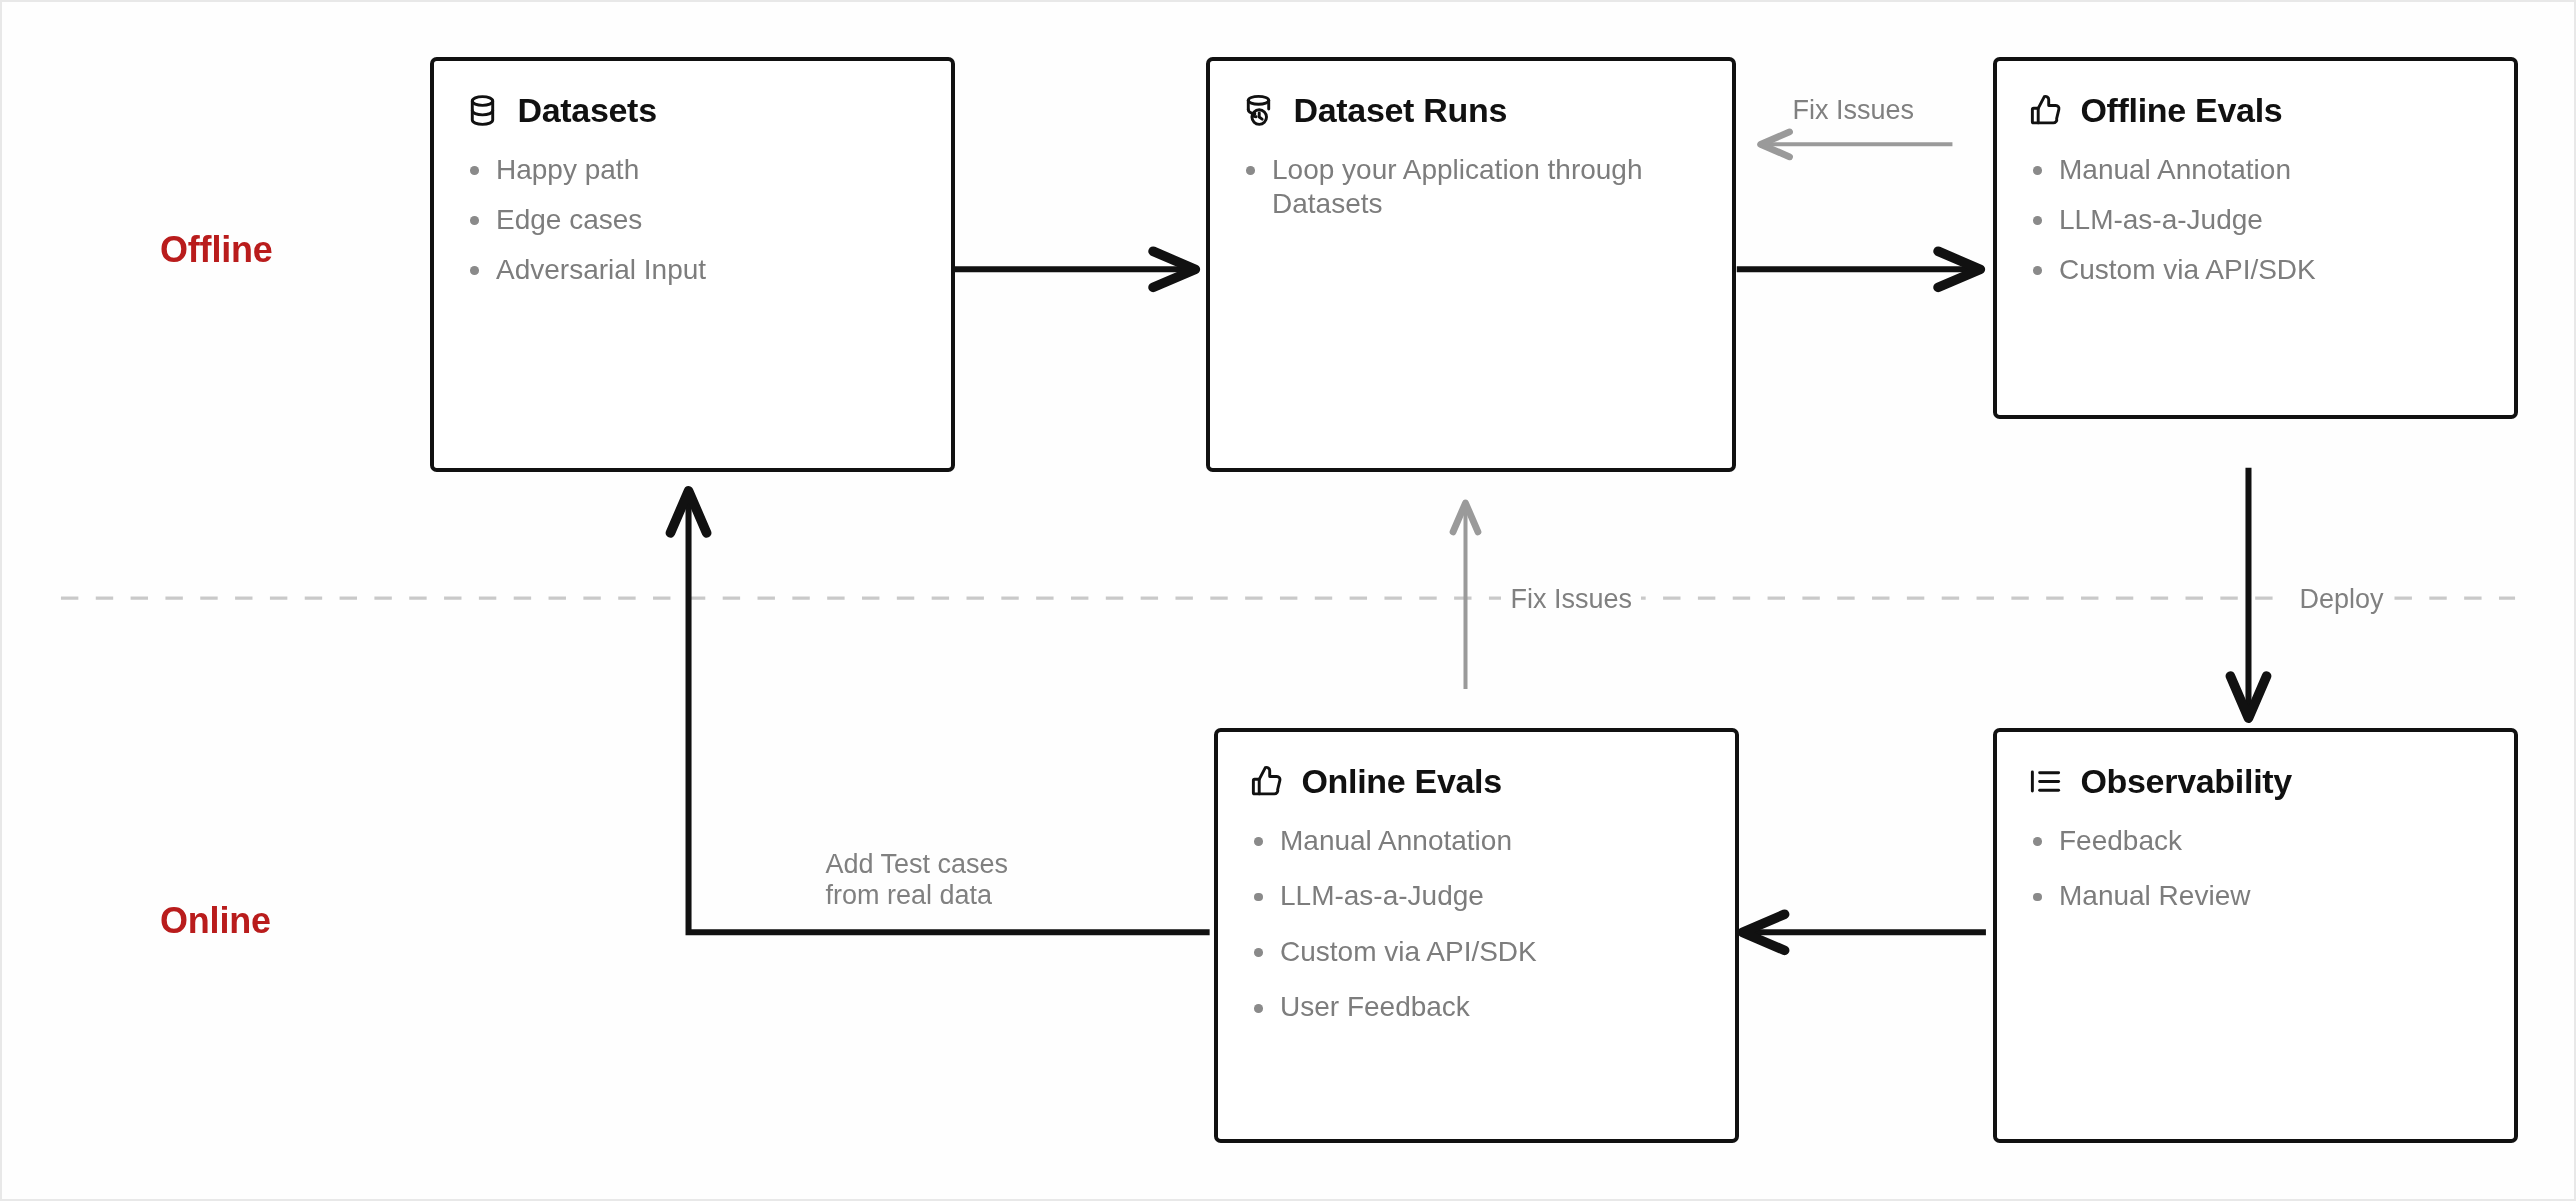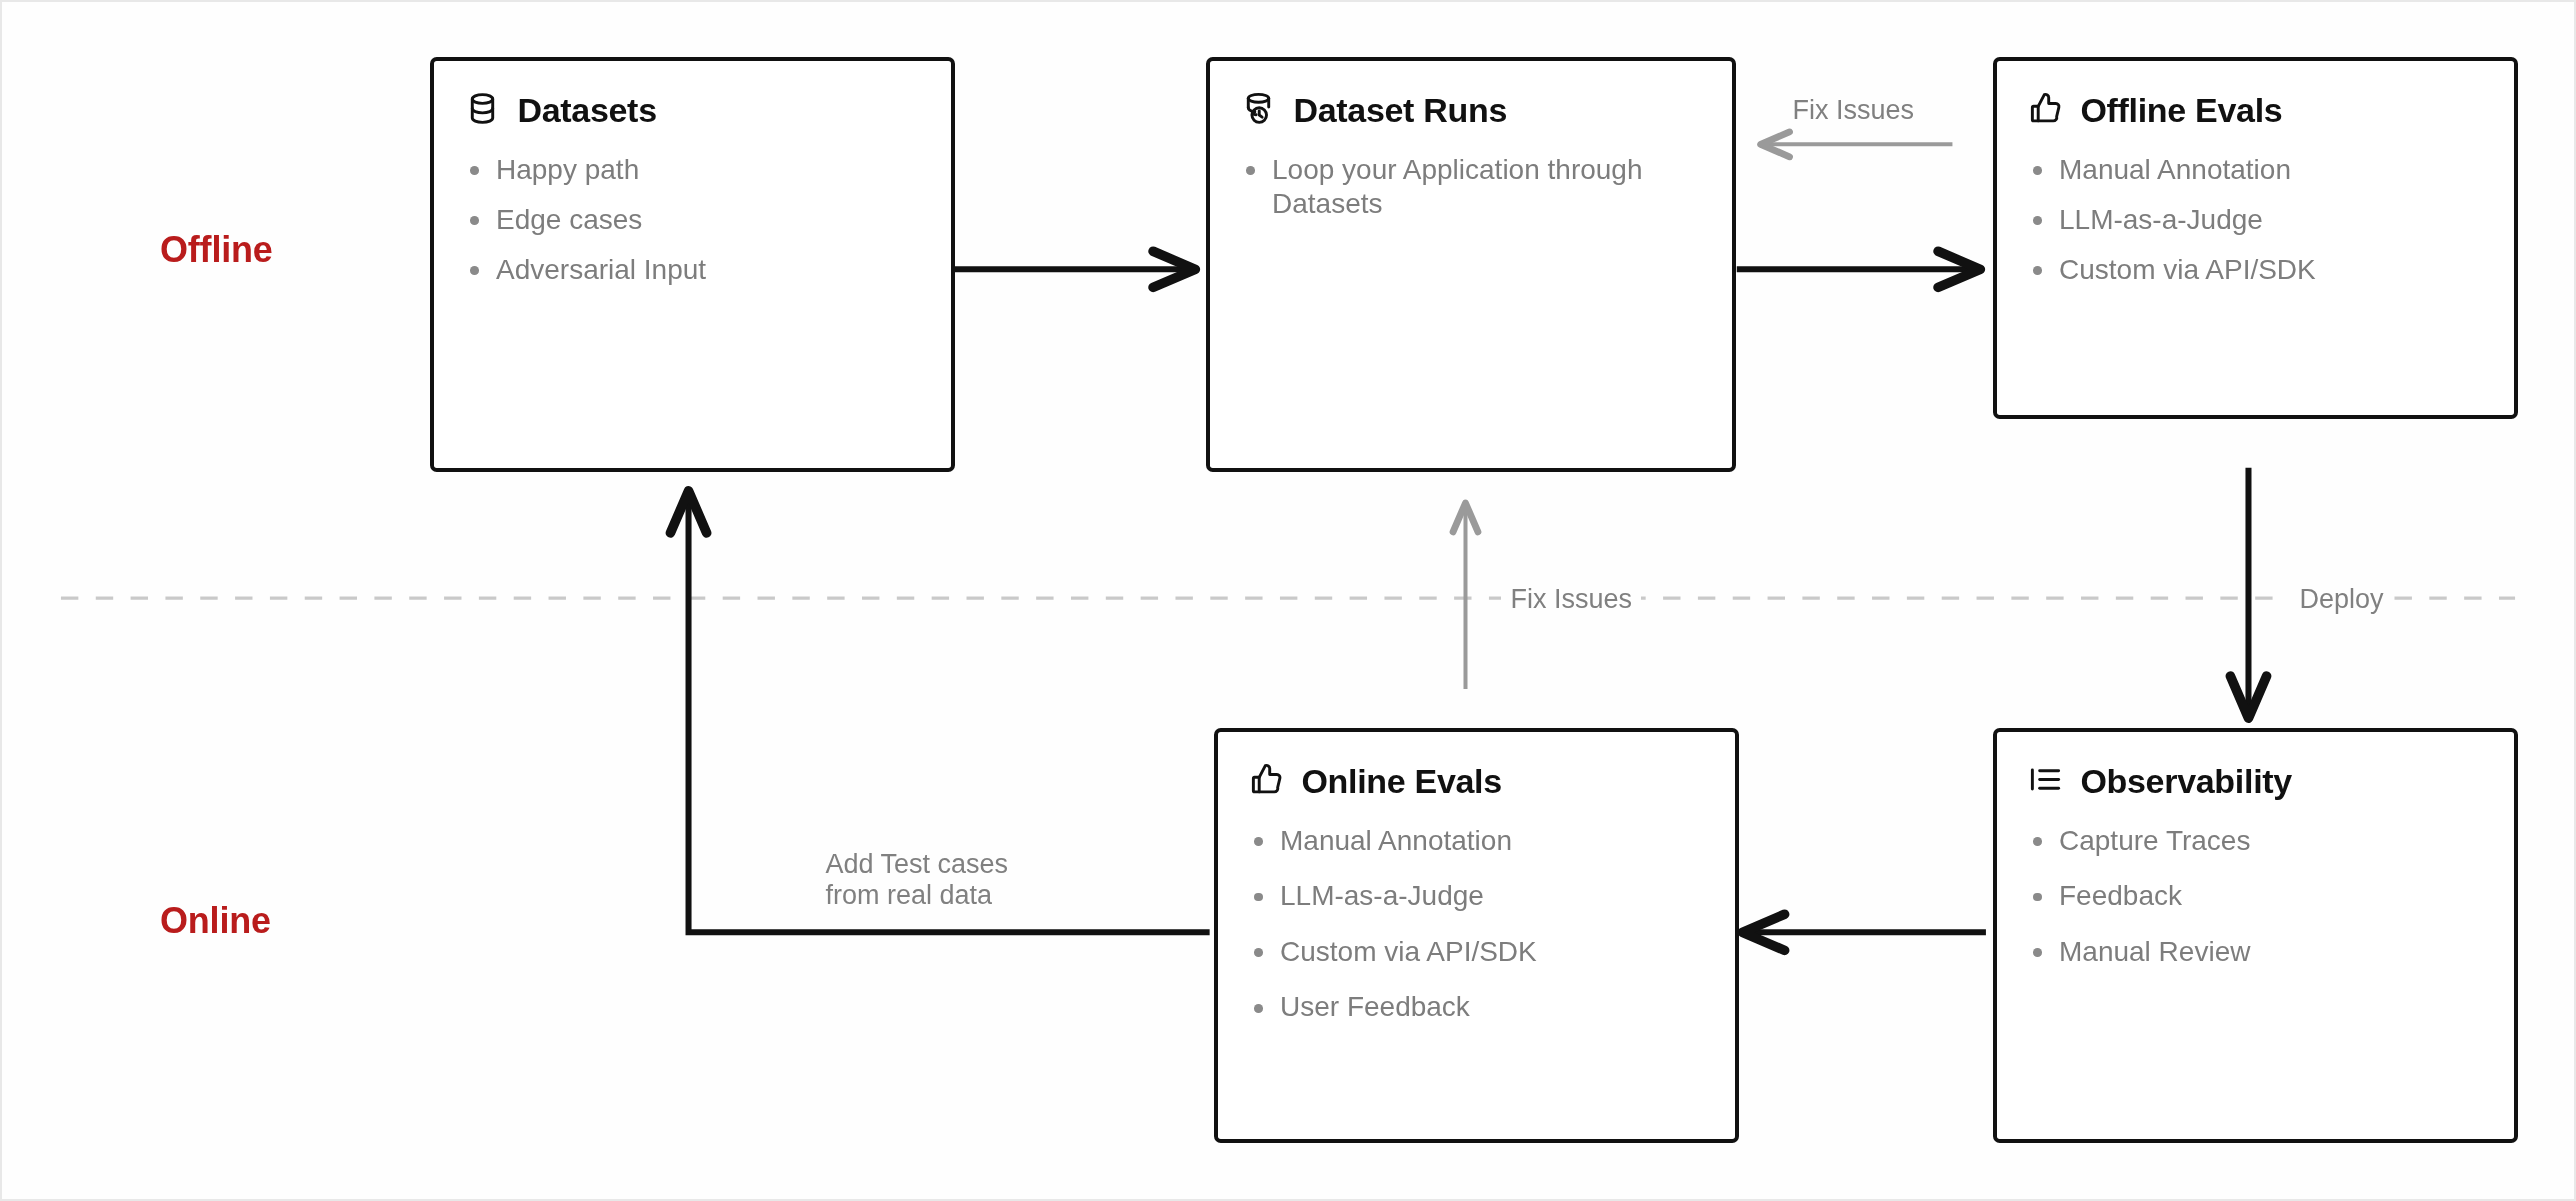--- a/index.html
+++ b/index.html
@@ -33,21 +33,21 @@
   .node {
     position: absolute;
     box-sizing: border-box;
     background: #ffffff;
     border: 4px solid #111111;
     border-radius: 6.7px;
     padding: 29.5px 31px 20px 31px;
   }
   .node-head {
     display: flex;
-    align-items: flex-start;
+    align-items: center;
     gap: 17.4px;
     margin-bottom: 23px;
   }
   .node-icon {
     flex: 0 0 auto;
     width: 35px;
     height: 35px;
     display: block;
     color: #111111;
   }
@@ -205,21 +205,20 @@
       <div class="node-head">
         <svg class="node-icon" viewBox="0 0 24 24" fill="none" stroke="currentColor" stroke-width="2" stroke-linecap="round" stroke-linejoin="round">
           <path d="M3 5.5v13"></path>
           <path d="M8 6h13"></path>
           <path d="M8 12h13"></path>
           <path d="M8 18h13"></path>
         </svg>
         <div class="node-title">Observability</div>
       </div>
       <ul class="bullets">
-        <li class="bullet" style="margin-bottom:21.5px;">Capture Traces</li>
         <li class="bullet" style="margin-bottom:21.5px;">Feedback</li>
         <li class="bullet">Manual Review</li>
       </ul>
     </div>
   </div>
 
   <div id="label-layer" class="layer">
     <div class="row-label" style="left:158px; top:227px;">Offline</div>
     <div class="row-label" style="left:158px; top:898px;">Online</div>
 

